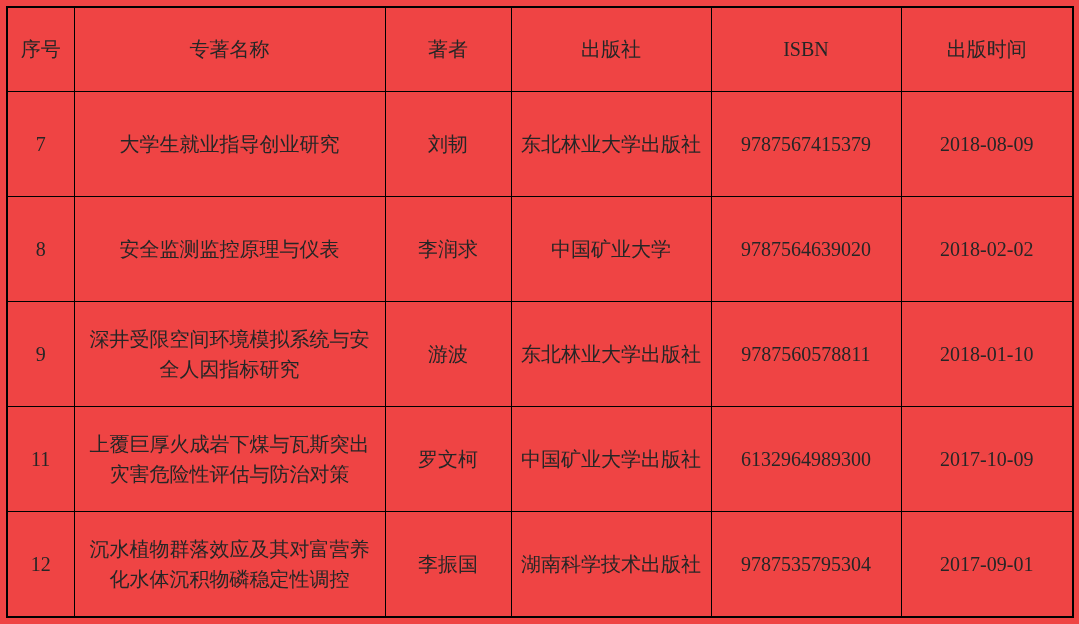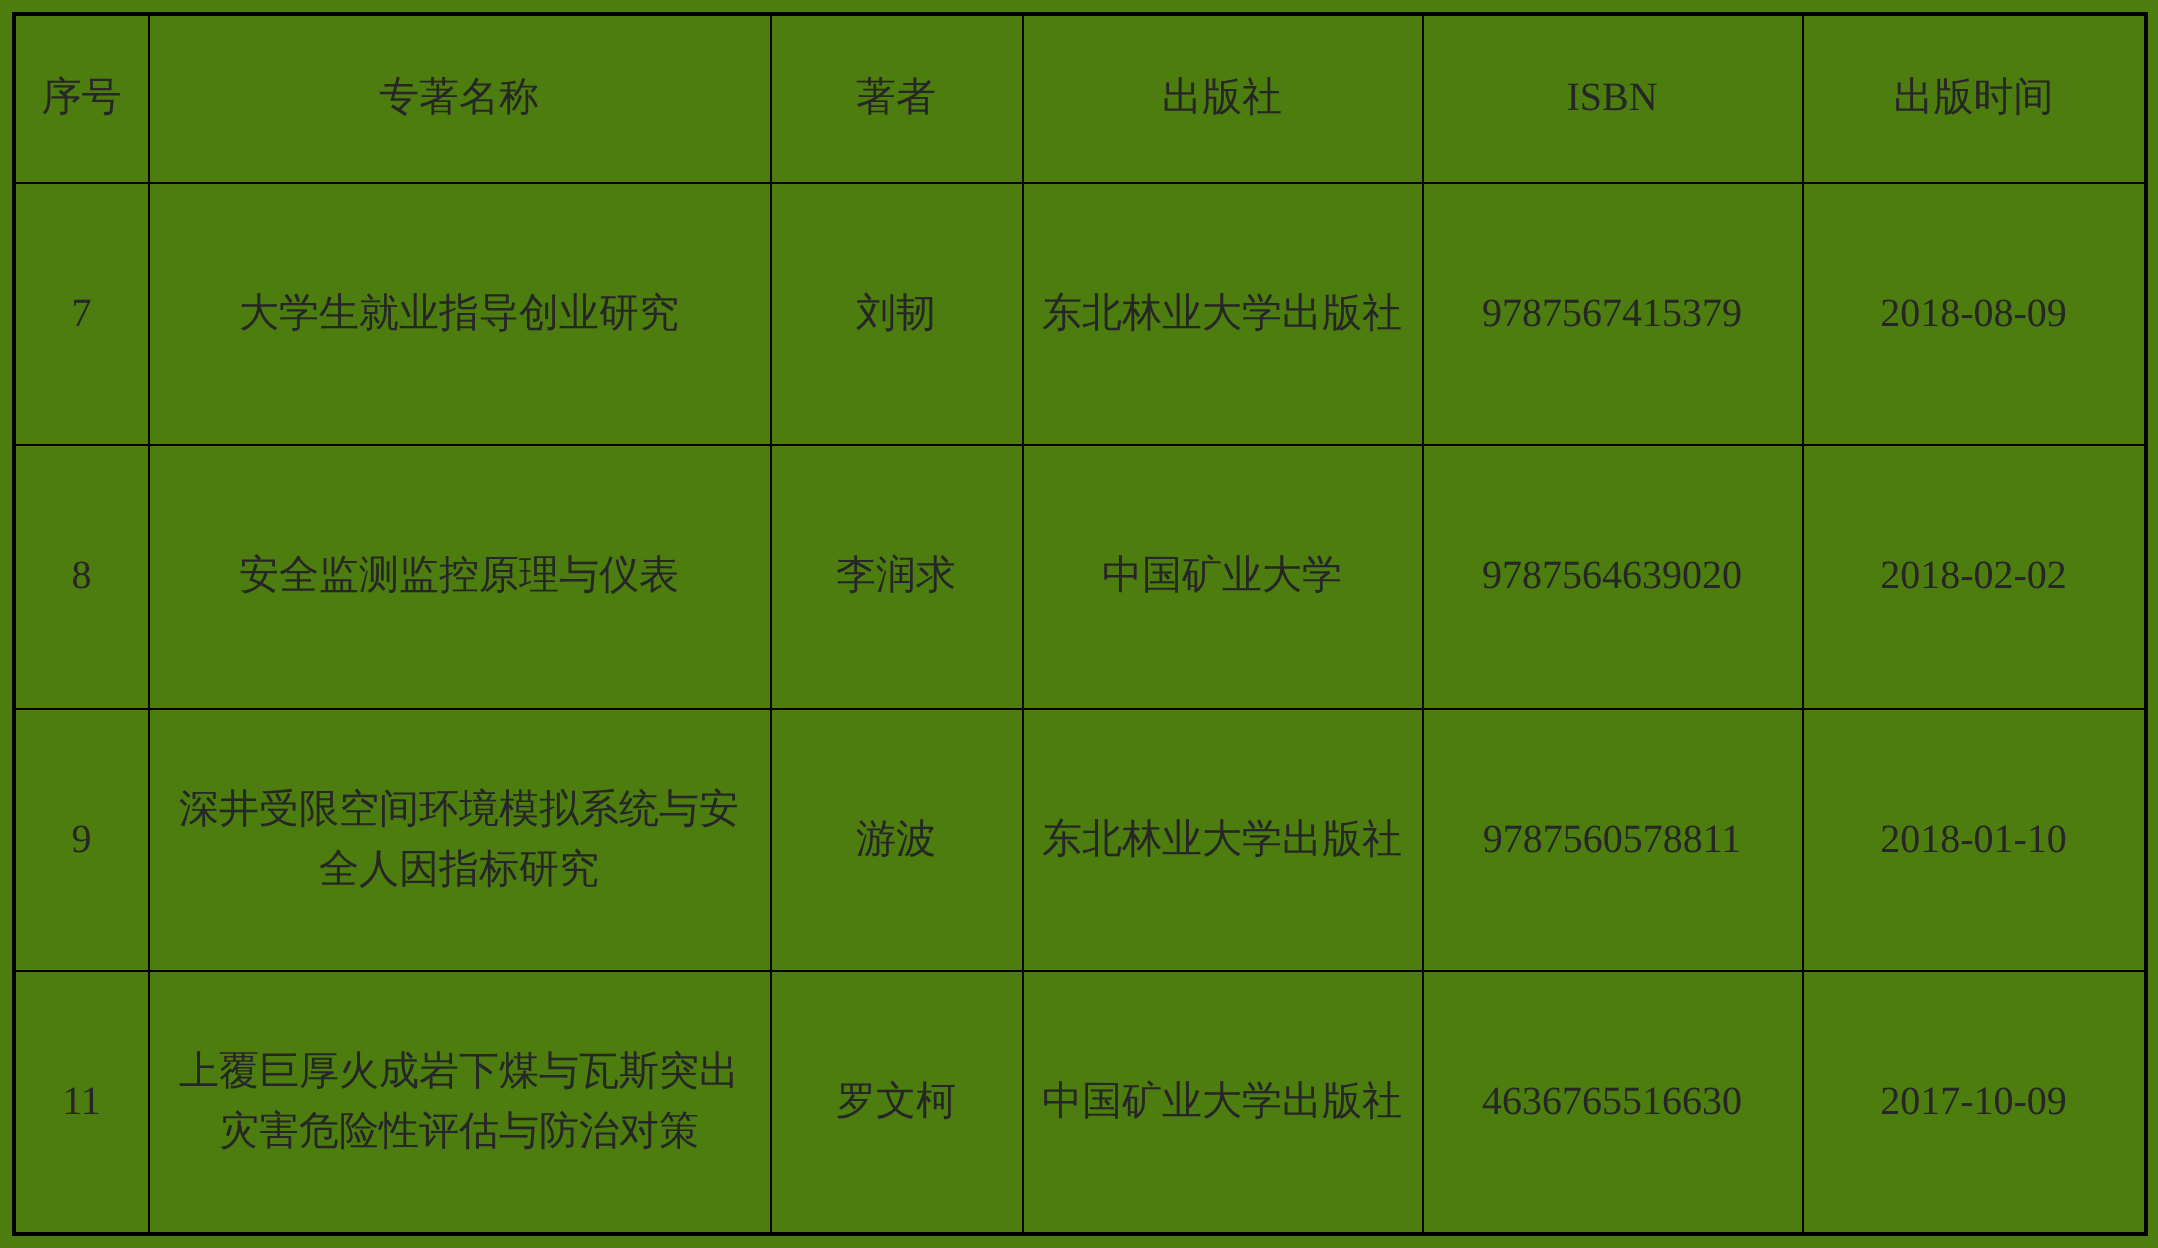--- a/index.html
+++ b/index.html
@@ -4,21 +4,21 @@
 <style>
   html, body {
     margin: 0;
     padding: 0;
     background: #ffffff;
     font-family: "Liberation Serif", "DejaVu Serif", serif;
   }
   .page {
     width: 1079px;
     height: 624px;
-    background: #4d7c0f;
+    background: #ef4444;
     box-sizing: border-box;
     padding: 6px 7px 6px 6px;
   }
   table.pub-table {
     border-collapse: collapse;
     table-layout: fixed;
     width: 1066px;
     height: 612px;
     border: 2px solid #000000;
     color: #262626;
@@ -91,18 +91,26 @@
           <td class="cell-author">游波</td>
           <td class="cell-publisher">东北林业大学出版社</td>
           <td class="cell-isbn">9787560578811</td>
           <td class="cell-date">2018-01-10</td>
         </tr>
         <tr>
           <td class="cell-index">11</td>
           <td class="cell-title">上覆巨厚火成岩下煤与瓦斯突出灾害危险性评估与防治对策</td>
           <td class="cell-author">罗文柯</td>
           <td class="cell-publisher">中国矿业大学出版社</td>
-          <td class="cell-isbn">4636765516630</td>
+          <td class="cell-isbn">6132964989300</td>
           <td class="cell-date">2017-10-09</td>
+        </tr>
+        <tr>
+          <td class="cell-index">12</td>
+          <td class="cell-title">沉水植物群落效应及其对富营养化水体沉积物磷稳定性调控</td>
+          <td class="cell-author">李振国</td>
+          <td class="cell-publisher">湖南科学技术出版社</td>
+          <td class="cell-isbn">9787535795304</td>
+          <td class="cell-date">2017-09-01</td>
         </tr>
       </tbody>
   </table>
 </div>
 
 </body></html>

